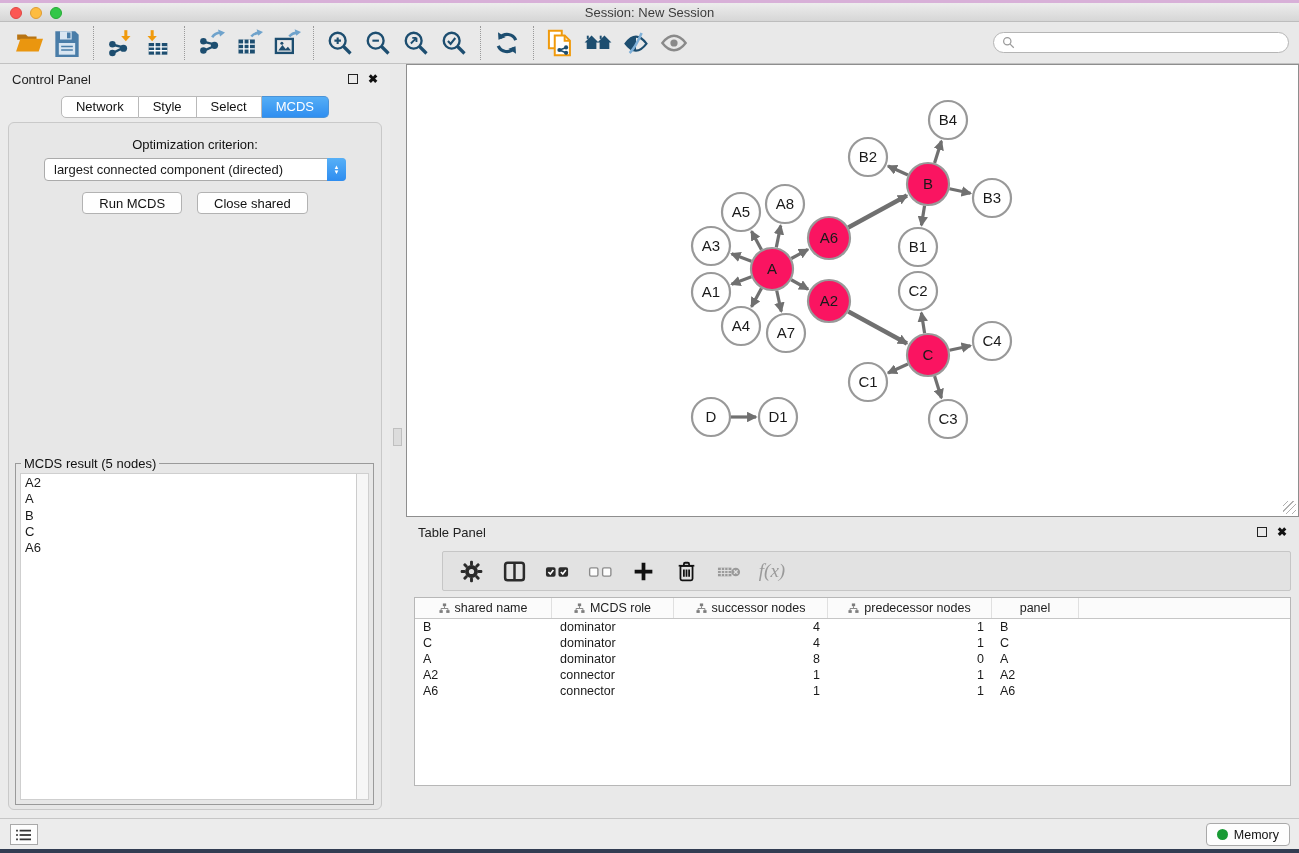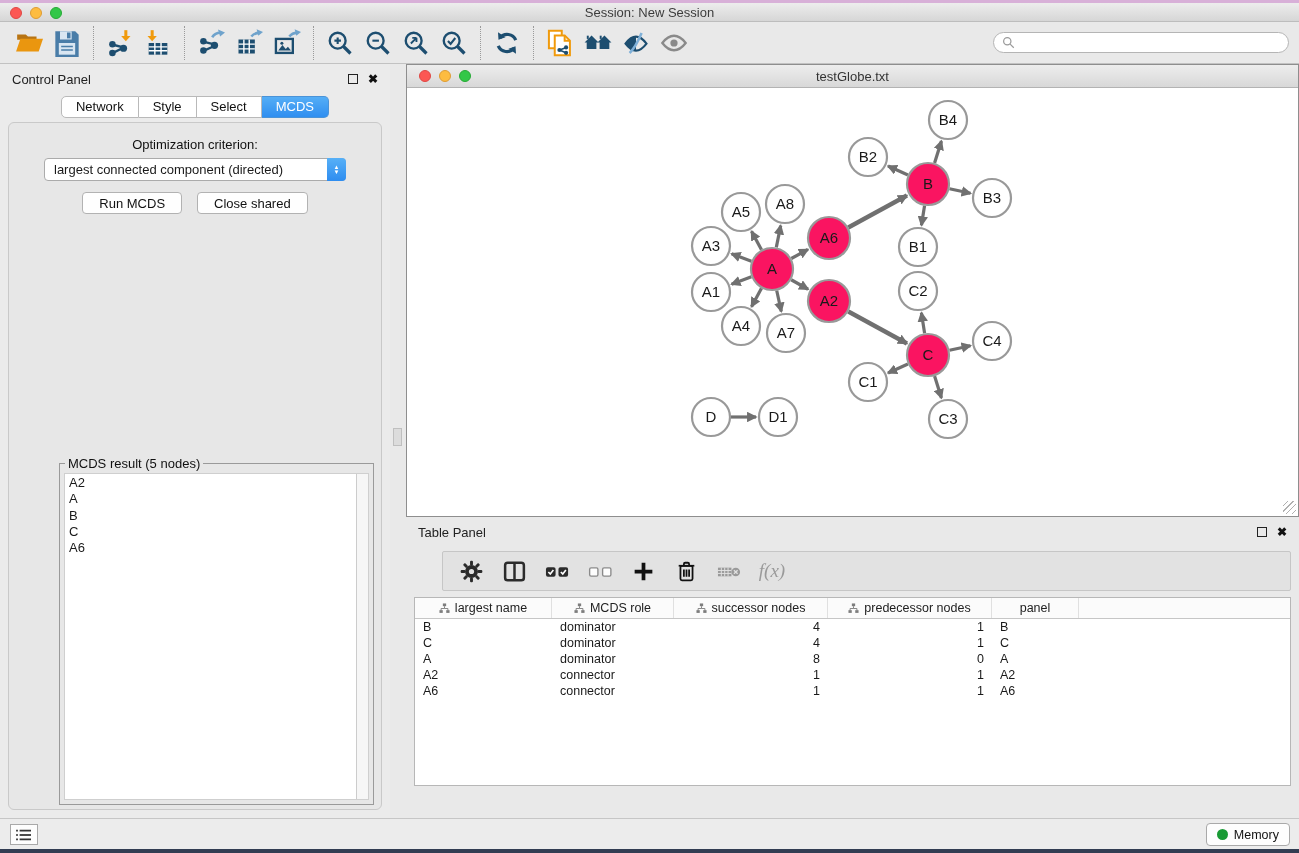--- a/index.html
+++ b/index.html
@@ -44,21 +44,21 @@
   .dropdown { position:absolute; left:35px; right:35px; top:35px; height:23px; background:#fff;
     border:1px solid #ababab; border-radius:4px; display:flex; align-items:center; font-size:13px; }
   .dd-value { padding-left:9px; flex:1; white-space:nowrap; overflow:hidden; }
   .dd-stepper { width:19px; height:23px; margin:-1px -1px -1px 0; background:linear-gradient(#57b0f7,#2e8df0);
     border-radius:0 4px 4px 0; display:flex; flex-direction:column; align-items:center; justify-content:center; color:#fff; }
   .dd-stepper span { font-size:6px; line-height:5px; }
   .btn-row { position:absolute; left:0; top:69px; width:100%; display:flex; justify-content:center; gap:15px; }
   .mac-btn { height:22px; padding:0 16px; background:#fefefe; border:1px solid #b2b2b2; border-radius:4px;
     font-size:13px; font-family:"Liberation Sans",sans-serif; color:#111; }
   .result-box { position:absolute; left:6px; right:7px; top:333px; bottom:4px; border:1px solid #9a9a9a;
-    background:transparent;margin-left:44px; }
+    background:transparent; }
   .result-box legend { font-size:13px; margin-left:5px; padding:0 3px; color:#111; }
   .result-inner { position:absolute; left:4px; right:4px; top:2px; bottom:4px; background:#fff; border:1px solid #cfcfcf; }
   .result-list { position:absolute; left:0; top:0; right:12px; bottom:0; padding:1px 0 0 4px; font-size:13px; line-height:16.3px; overflow:hidden; }
   .result-scrollbar { position:absolute; right:0; top:0; width:12px; bottom:0; background:#f6f6f6; border-left:1px solid #ccc; }
 
   
   .divider-v { position:absolute; left:390px; top:64px; width:16px; height:754px; background:#e9e9e9; }
   .divider-grip { position:absolute; left:3px; top:364px; width:9px; height:18px; background:#dcdcdc; border:1px solid #bfbfbf; }
 
   
@@ -295,28 +295,20 @@
       </div>
     </fieldset>
   </div>
 </div>
 
 <div class="divider-v">
   <div class="divider-grip"></div>
 </div>
 
 <div class="net-window">
-  <div class="net-titlebar">
-    <span class="traffic">
-      <span class="tl red"></span>
-      <span class="tl yel"></span>
-      <span class="tl grn"></span>
-    </span>
-    <span>testGlobe.txt</span>
-  </div>
   <svg id="graph" width="891" height="428" viewBox="0 0 891 428">
       <defs>
         <marker id="arrow" viewBox="0 0 10 10" refX="8.5" refY="5" markerWidth="10.5" markerHeight="10.5" orient="auto" markerUnits="userSpaceOnUse">
           <path d="M0 0L10 5L0 10z" fill="#707070"></path>
         </marker>
       </defs>
       <line x1="344.4146596993366" y1="173.23831431286462" x2="324.5853403006634" y2="165.76168568713538" stroke="#707070" stroke-width="3.2" marker-end="url(#arrow)"></line>
       <line x1="354.48901716798036" y1="161.67335414757676" x2="344.51098283201964" y2="143.32664585242324" stroke="#707070" stroke-width="3.2" marker-end="url(#arrow)"></line>
       <line x1="369.31455497304006" y1="159.42722513479976" x2="373.68544502695994" y2="137.57277486520024" stroke="#707070" stroke-width="3.2" marker-end="url(#arrow)"></line>
       <line x1="384.3266458524232" y1="170.48901716798034" x2="400.916386342811" y2="161.46652672583963" stroke="#707070" stroke-width="3.2" marker-end="url(#arrow)"></line>
@@ -455,21 +447,21 @@
     <div class="thead" id="table-header">
         <div class="th" style="width: 137px;">
           <svg viewBox="0 0 12 12" width="11" height="11">
             <g fill="#7d7d7d">
               <rect x="4.2" y="0.5" width="3.6" height="3"></rect>
               <rect x="0.5" y="7.8" width="3.6" height="3"></rect>
               <rect x="7.9" y="7.8" width="3.6" height="3"></rect>
             </g>
             <path d="M6 3.5V6M6 6H2.3v1.8M6 6h3.7v1.8" stroke="#7d7d7d" fill="none"></path>
           </svg>
-          <span>largest name</span>
+          <span>shared name</span>
         </div>
         <div class="th" style="width: 122px;">
           <svg viewBox="0 0 12 12" width="11" height="11">
             <g fill="#7d7d7d">
               <rect x="4.2" y="0.5" width="3.6" height="3"></rect>
               <rect x="0.5" y="7.8" width="3.6" height="3"></rect>
               <rect x="7.9" y="7.8" width="3.6" height="3"></rect>
             </g>
             <path d="M6 3.5V6M6 6H2.3v1.8M6 6h3.7v1.8" stroke="#7d7d7d" fill="none"></path>
           </svg>

